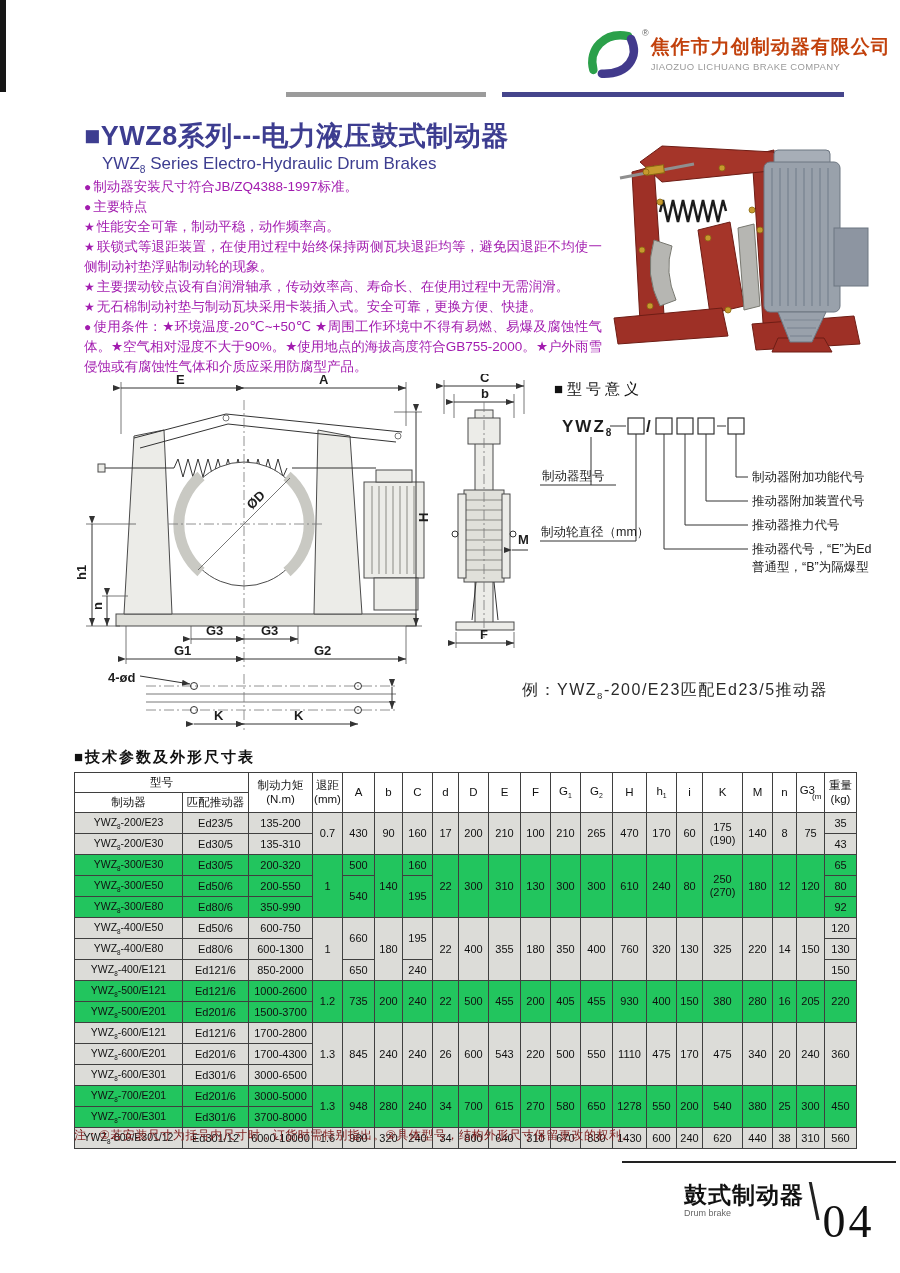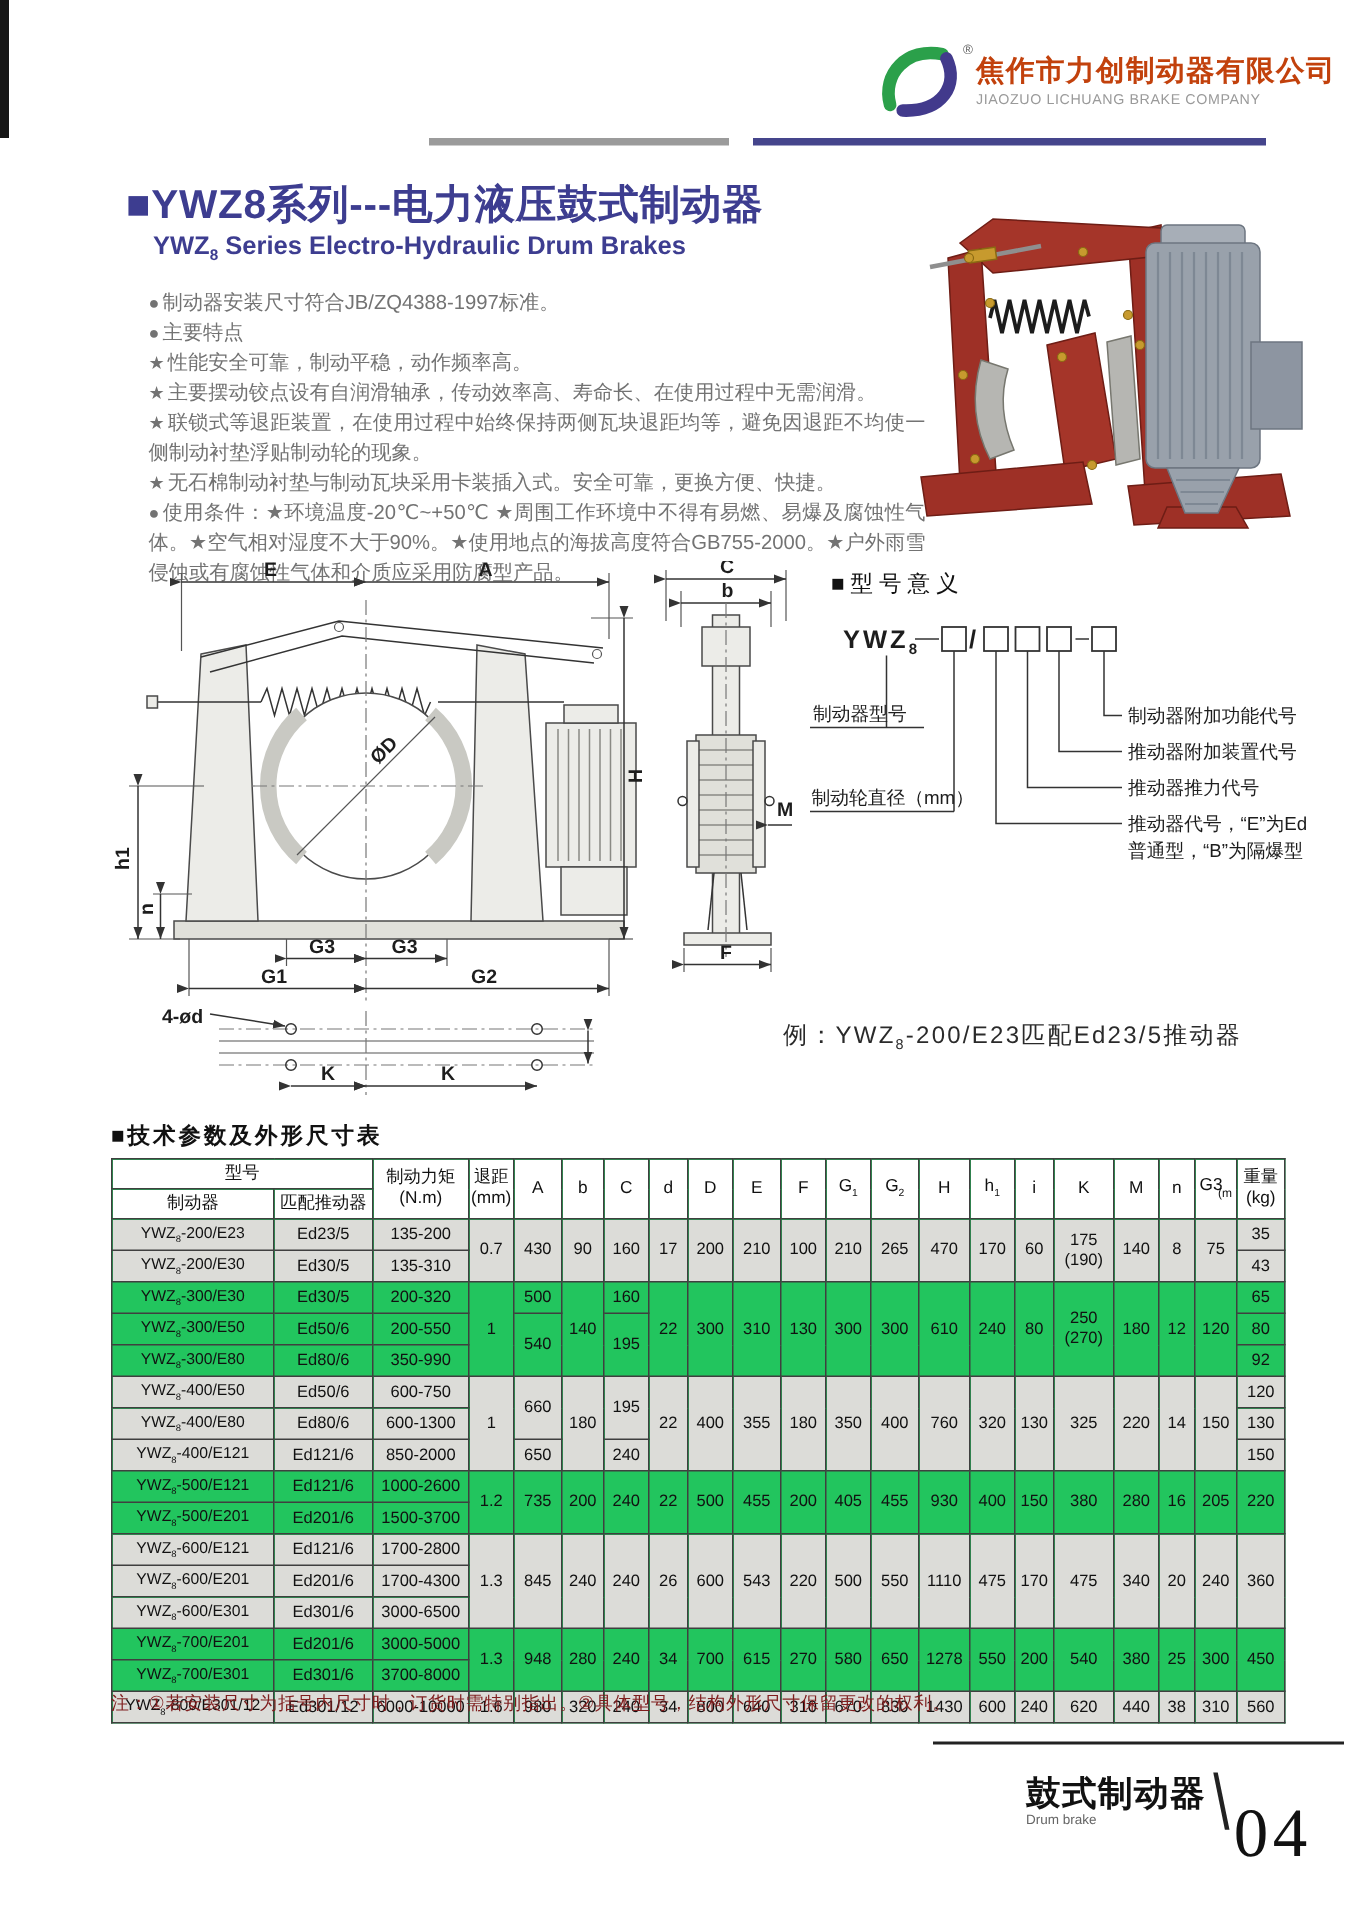--- a/index.html
+++ b/index.html
@@ -14,26 +14,26 @@
   .reg { font-size:9px; color:#666; align-self:flex-start; margin:2px 2px 0 -4px; }
   .logo-cn { color:#c2410c; font-weight:bold; font-size:19px; letter-spacing:1px; white-space:nowrap; }
   .logo-en { color:#9a9a9a; font-size:9.5px; letter-spacing:0.4px; margin-top:1px; white-space:nowrap; }
   .header-rule { position:absolute; left:286px; top:92px; width:558px; height:5px; display:flex; gap:16px; }
   .hr-gray { width:200px; background:#9b9b9b; }
   .hr-purple { flex:1; background:#45458c; }
 
   
   .title-cn { position:absolute; left:84px; top:118px; margin:0; font-size:27px; font-weight:bold;
               color:#3d3d90; letter-spacing:0.5px; white-space:nowrap; }
-  .title-en { position:absolute; left:102px; top:154px; margin:0; font-size:17px; font-weight:bold;
+  .title-en { position:absolute; left:102px; top:154px; margin:0; font-size:17px; font-weight:normal;
               color:#3d3d90; white-space:nowrap; }
 
   
-  .features { position:absolute; left:84px; top:177px; width:518px; margin:15px; padding:0; list-style:none;
-              font-size:13.5px; line-height:20px; color:#737373; text-align:justify; }
+  .features { position:absolute; left:84px; top:177px; width:518px; margin:0; padding:0; list-style:none;
+              font-size:13.5px; line-height:20px; color:#a21caf; text-align:justify; }
   .features .mk { margin-right:2px; font-size:12px; }
 
   
   .photo { position:absolute; left:602px; top:110px; width:290px; height:248px; }
 
   
   .drawing { position:absolute; left:76px; top:374px; width:456px; height:372px; }
   .drawing text { font-size:13px; font-weight:bold; fill:#1d1d1d; }
   .dim { stroke:#333; stroke-width:1; fill:none; }
   .thin { stroke:#555; stroke-width:0.8; fill:none; }
@@ -96,22 +96,22 @@
     <span class="hr-purple"></span>
   </div>
 
   <h1 class="title-cn">■YWZ8系列---电力液压鼓式制动器</h1>
   <h2 class="title-en">YWZ<sub>8</sub> Series Electro-Hydraulic Drum Brakes</h2>
 
   <ul class="features">
       <li><span class="mk">●</span>制动器安装尺寸符合JB/ZQ4388-1997标准。</li>
       <li><span class="mk">●</span>主要特点</li>
       <li><span class="mk">★</span>性能安全可靠，制动平稳，动作频率高。</li>
+      <li><span class="mk">★</span>联锁式等退距装置，在使用过程中始终保持两侧瓦块退距均等，避免因退距不均使一侧制动衬垫浮贴制动轮的现象。</li>
       <li><span class="mk">★</span>主要摆动铰点设有自润滑轴承，传动效率高、寿命长、在使用过程中无需润滑。</li>
-      <li><span class="mk">★</span>联锁式等退距装置，在使用过程中始终保持两侧瓦块退距均等，避免因退距不均使一侧制动衬垫浮贴制动轮的现象。</li>
       <li><span class="mk">★</span>无石棉制动衬垫与制动瓦块采用卡装插入式。安全可靠，更换方便、快捷。</li>
       <li><span class="mk">●</span>使用条件：★环境温度-20℃~+50℃ ★周围工作环境中不得有易燃、易爆及腐蚀性气体。★空气相对湿度不大于90%。★使用地点的海拔高度符合GB755-2000。★户外雨雪侵蚀或有腐蚀性气体和介质应采用防腐型产品。</li>
     </ul>
 
   <div class="photo">
     <svg viewBox="0 0 290 248" width="290" height="248">
       <g stroke="#6e1d15" stroke-width="1">
         <polygon points="150,45 172,40 186,225 162,228" fill="#9e3026"></polygon>
         <polygon points="38,52 60,36 172,42 178,60 60,72" fill="#a53529"></polygon>
         <polygon points="30,62 52,56 62,205 38,212" fill="#9e3026"></polygon>

